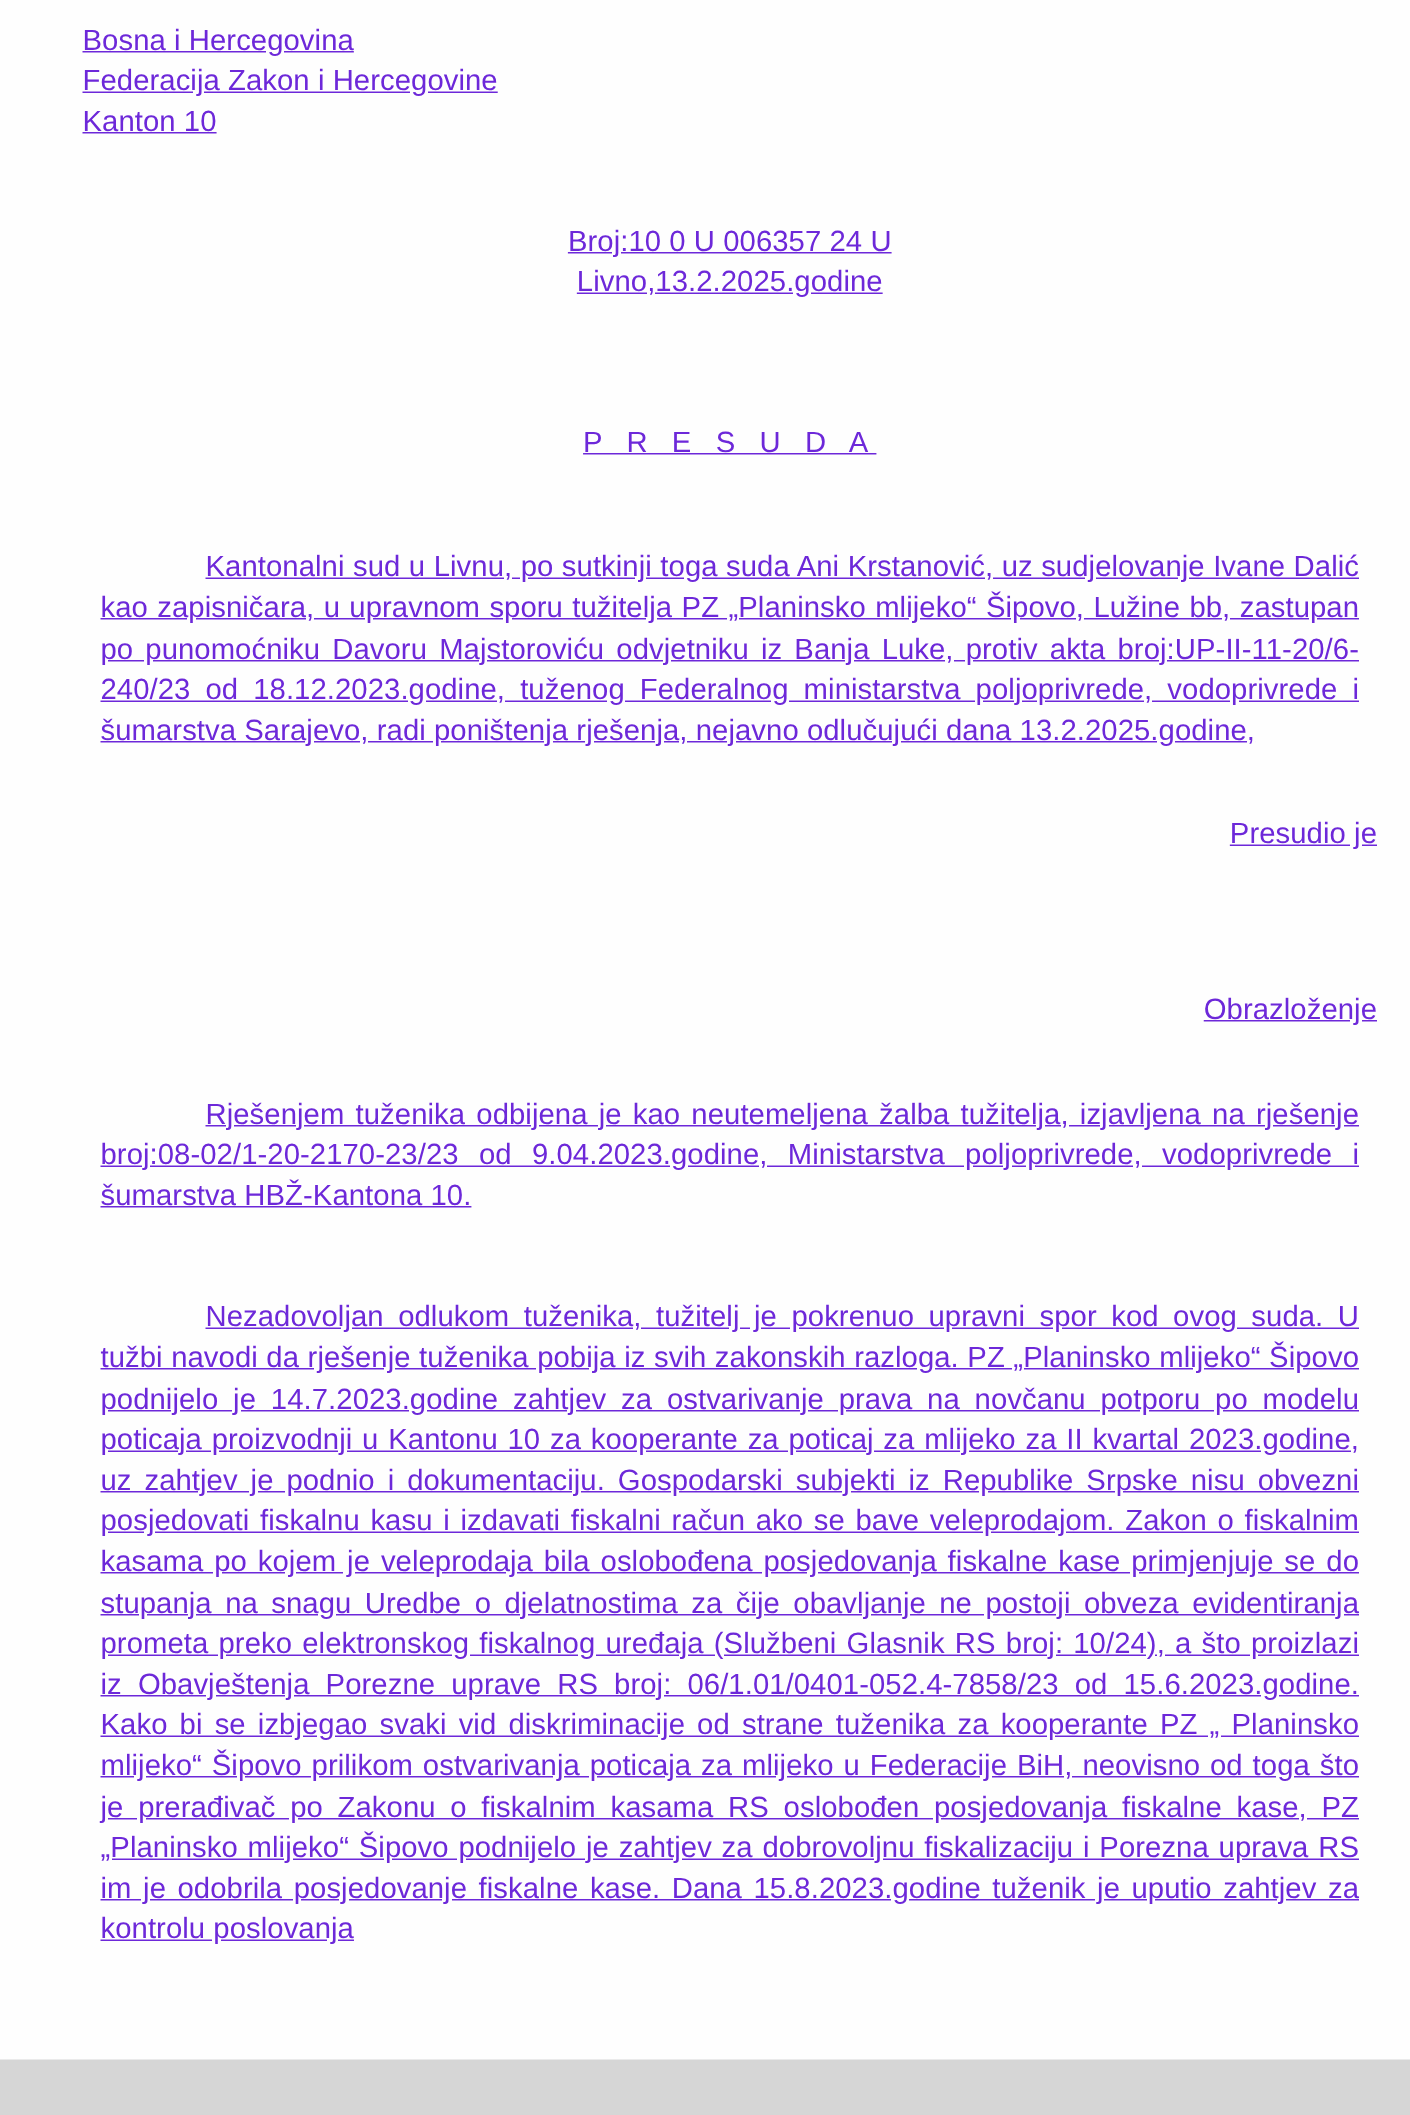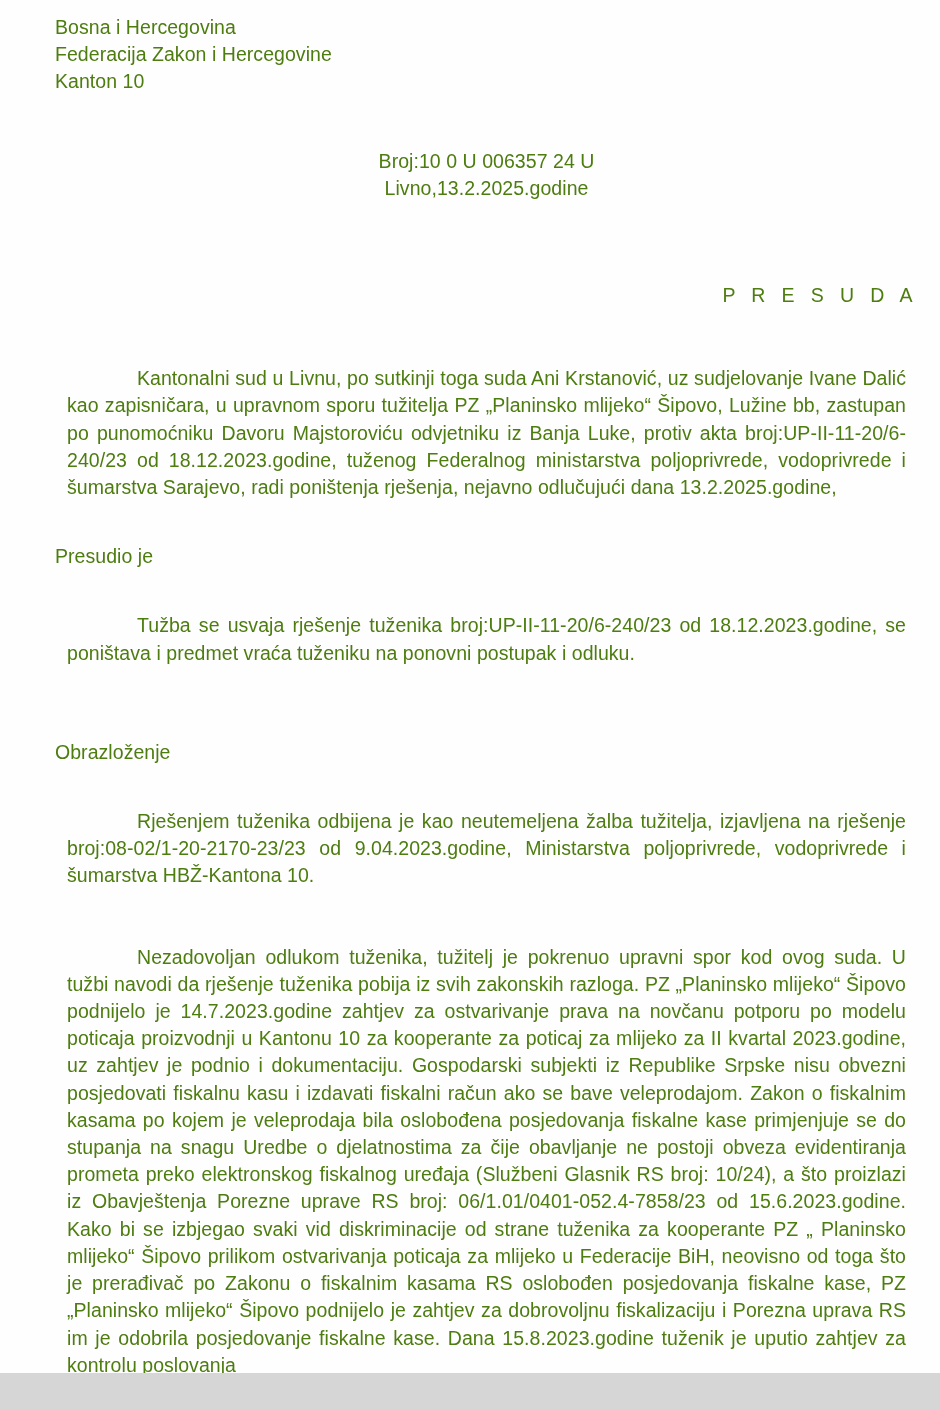--- a/index.html
+++ b/index.html
@@ -26,47 +26,48 @@
     width: 940px;
     height: 1373px;
     background: #fefefe;
     box-sizing: border-box;
   }
   .content {
     position: absolute;
     left: 55px;
     top: 14px;
     width: 863px;
-    color: #4d7c0f;
+    color: #6d28d9;
     font-size: 19.5px;
     line-height: 27.2px;
     letter-spacing: 0.05px;
+    text-decoration: underline;
     -webkit-font-smoothing: antialiased;
   }
   .letterhead {
     margin: 0 0 0 0;
     text-align: left;
   }
   .letterhead div {
     white-space: pre;
   }
   .refblock {
     margin: 0;
     text-align: center;
   }
   .refblock div { white-space: pre; }
 
   .title {
-    text-align: right;
+    text-align: center;
     letter-spacing: 5.4px;
     margin: 0;
     white-space: pre;
   }
   .centered {
-    text-align: left;
+    text-align: right;
     margin: 0;
     white-space: pre;
   }
   .para {
     text-align: justify;
     text-justify: inter-word;
     text-indent: 70px;
     margin: 12px;
     hyphens: none;
   }
@@ -112,21 +113,20 @@
       <div class="gap-44"></div>
 
       <p class="para">Kantonalni sud u Livnu, po sutkinji toga suda Ani Krstanović, uz sudjelovanje Ivane Dalić kao zapisničara, u upravnom sporu tužitelja PZ „Planinsko mlijeko“ Šipovo, Lužine bb, zastupan po punomoćniku Davoru Majstoroviću odvjetniku iz Banja Luke, protiv akta broj:UP-II-11-20/6-240/23 od 18.12.2023.godine, tuženog Federalnog ministarstva poljoprivrede, vodoprivrede i šumarstva Sarajevo, radi poništenja rješenja, nejavno odlučujući dana 13.2.2025.godine,</p>
 
       <div class="gap-30"></div>
 
       <div class="centered">Presudio je</div>
 
       <div class="gap-30"></div>
 
-      <p class="para">Tužba se usvaja rješenje tuženika broj:UP-II-11-20/6-240/23 od 18.12.2023.godine, se poništava i predmet vraća tuženiku na ponovni postupak i odluku.</p>
 
       <div class="gap-30"></div>
 
 
       <div class="gap-30"></div>
 
       <div class="centered">Obrazloženje</div>
 
       <div class="gap-30"></div>
 

